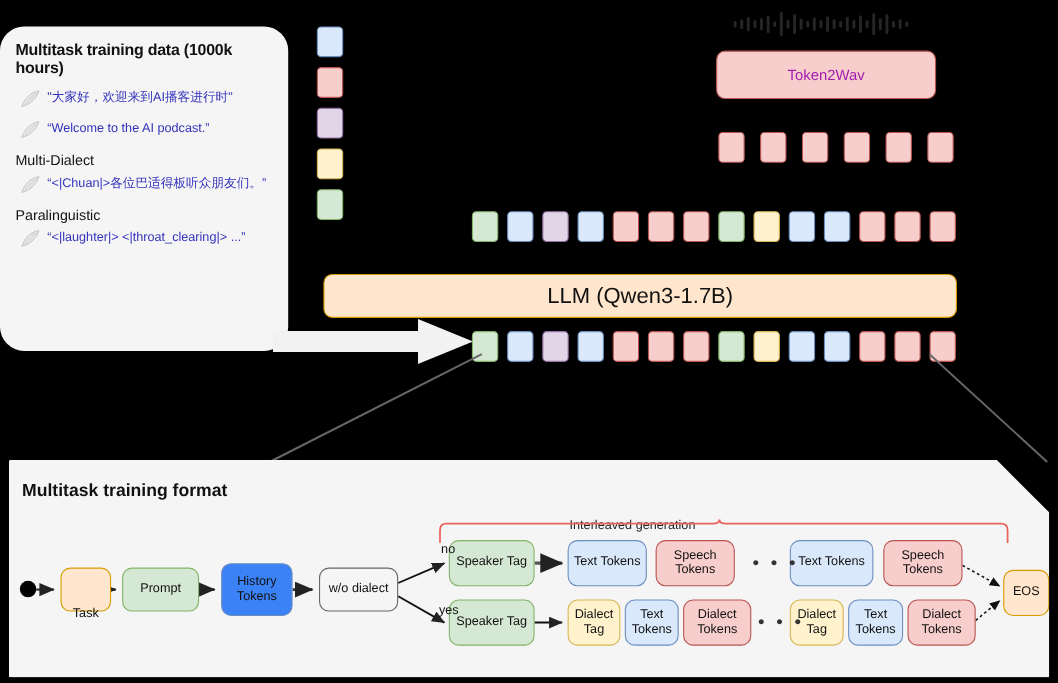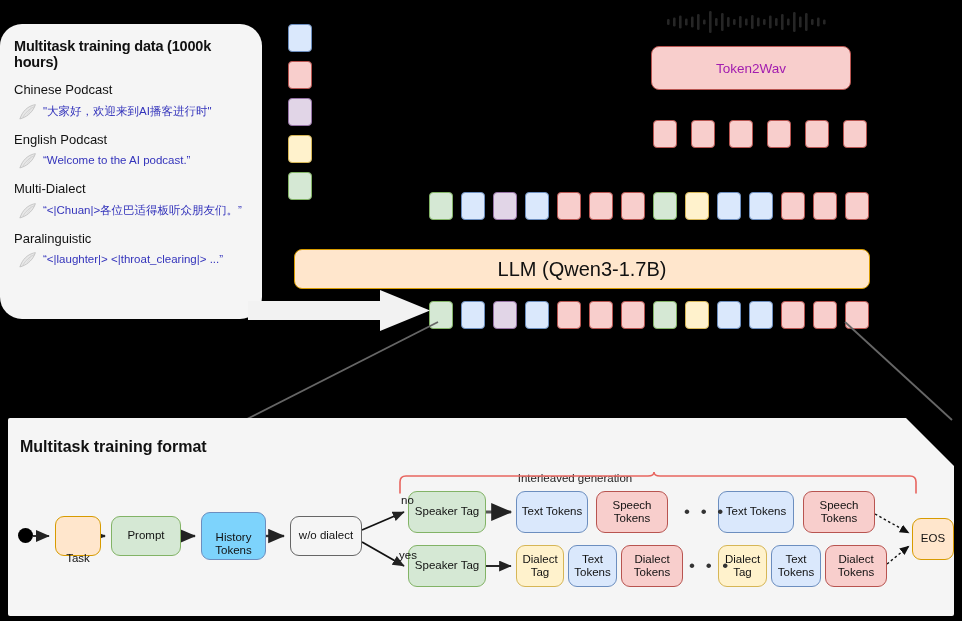--- a/index.html
+++ b/index.html
@@ -78,31 +78,29 @@
   .startdot{position:absolute;width:15px;height:15px;border-radius:50%;background:#000;}
 </style>
 </head>
 <body>
 
 <div class="stage">
 
   <div id="data-card">
     <div class="card-title">Multitask training data (1000k hours)</div>
 
-    <div class="cat">Chinese Podcast</div>
     <div class="sample">
       <svg class="feather" viewBox="0 0 24 22">
         <path d="M21 2 C14 3 7 8 3.5 16 L2 19.5 L5 18.5 C12 16 18.5 10 21 2 Z" fill="#e8e8e8" stroke="#bdbdbd" stroke-width="1"></path>
         <path d="M19.5 4.5 C14 7 9 11.5 5.5 17.5" stroke="#c9c9c9" stroke-width="0.9" fill="none"></path>
         <path d="M16 4.5 C15 8 13.5 11 11 14" stroke="#d4d4d4" stroke-width="0.8" fill="none"></path>
       </svg>
       <span class="txt">"大家好，欢迎来到AI播客进行时"</span>
     </div>
 
-    <div class="cat">English Podcast</div>
     <div class="sample">
       <svg class="feather" viewBox="0 0 24 22">
         <path d="M21 2 C14 3 7 8 3.5 16 L2 19.5 L5 18.5 C12 16 18.5 10 21 2 Z" fill="#e8e8e8" stroke="#bdbdbd" stroke-width="1"></path>
         <path d="M19.5 4.5 C14 7 9 11.5 5.5 17.5" stroke="#c9c9c9" stroke-width="0.9" fill="none"></path>
         <path d="M16 4.5 C15 8 13.5 11 11 14" stroke="#d4d4d4" stroke-width="0.8" fill="none"></path>
       </svg>
       <span class="txt">“Welcome to the AI podcast.”</span>
     </div>
 
     <div class="cat">Multi-Dialect</div>
@@ -256,21 +254,21 @@
     </svg>
 
     <div class="startdot" style="left:10px;top:110px;"></div>
     <div id="flow-nodes">
         <div class="fbox" style="left: 47px; top: 98px; width: 46px; height: 40px; background: rgb(255, 230, 204); border-color: rgb(215, 155, 0);">
           <span style="white-space: pre-line; margin-top: 45px;">Task</span>
         </div>
         <div class="fbox" style="left: 103px; top: 98px; width: 70px; height: 40px; background: rgb(213, 232, 212); border-color: rgb(130, 179, 102);">
           <span style="white-space: pre-line;">Prompt</span>
         </div>
-        <div class="fbox" style="left: 193px; top: 94px; width: 65px; height: 48px; background: #7dd3fc; border-color: rgb(108, 142, 191); align-items: flex-end;">
+        <div class="fbox" style="left: 193px; top: 94px; width: 65px; height: 48px; background: #3b82f6; border-color: rgb(108, 142, 191);">
           <span style="white-space: pre-line;">History
 Tokens</span>
         </div>
         <div class="fbox" style="left: 282px; top: 98px; width: 72px; height: 40px; background: rgb(245, 245, 245); border-color: rgb(102, 102, 102);">
           <span style="white-space: pre-line;">w/o dialect</span>
         </div>
         <div class="fbox" style="left: 400px; top: 73px; width: 78px; height: 42px; background: rgb(213, 232, 212); border-color: rgb(130, 179, 102);">
           <span style="white-space: pre-line;">Speaker Tag</span>
         </div>
         <div class="fbox" style="left: 508px; top: 73px; width: 72px; height: 42px; background: rgb(218, 232, 252); border-color: rgb(108, 142, 191);">

